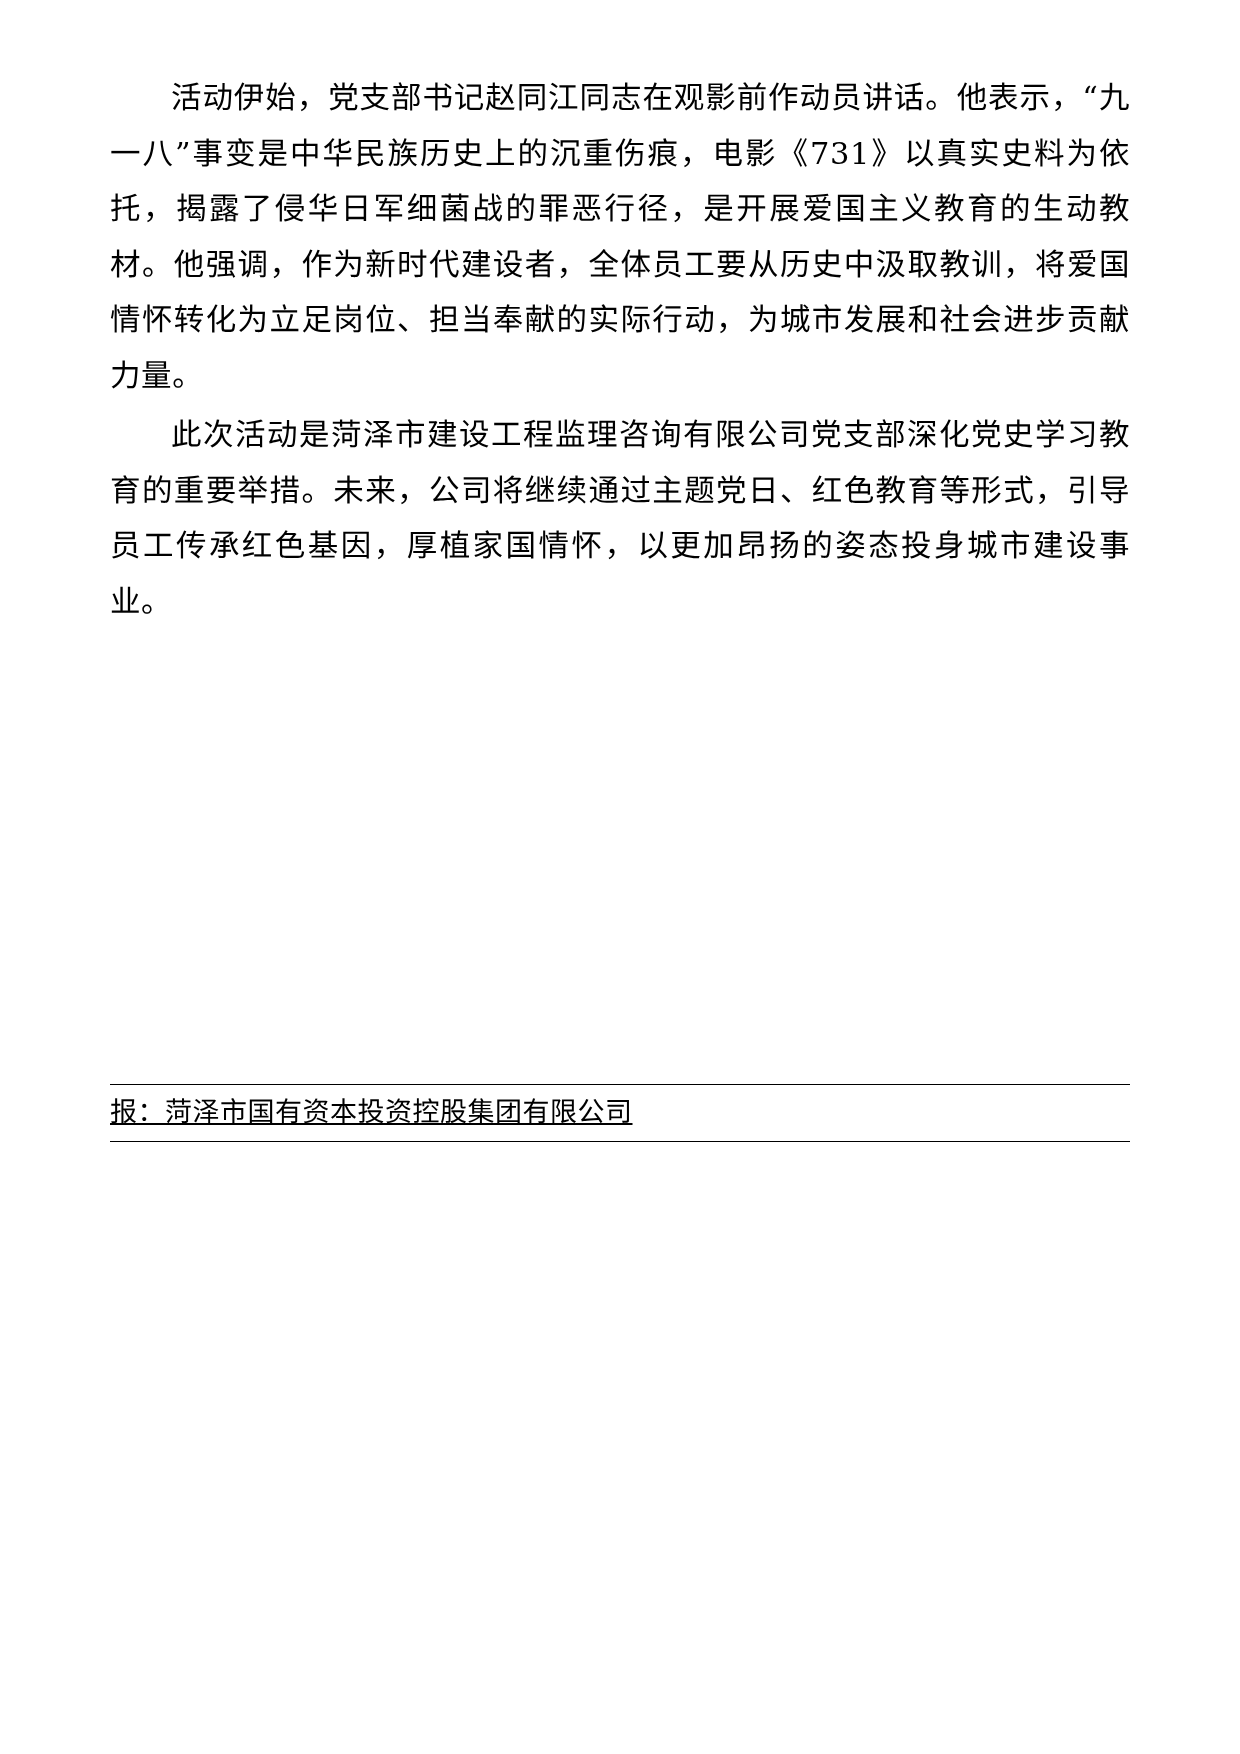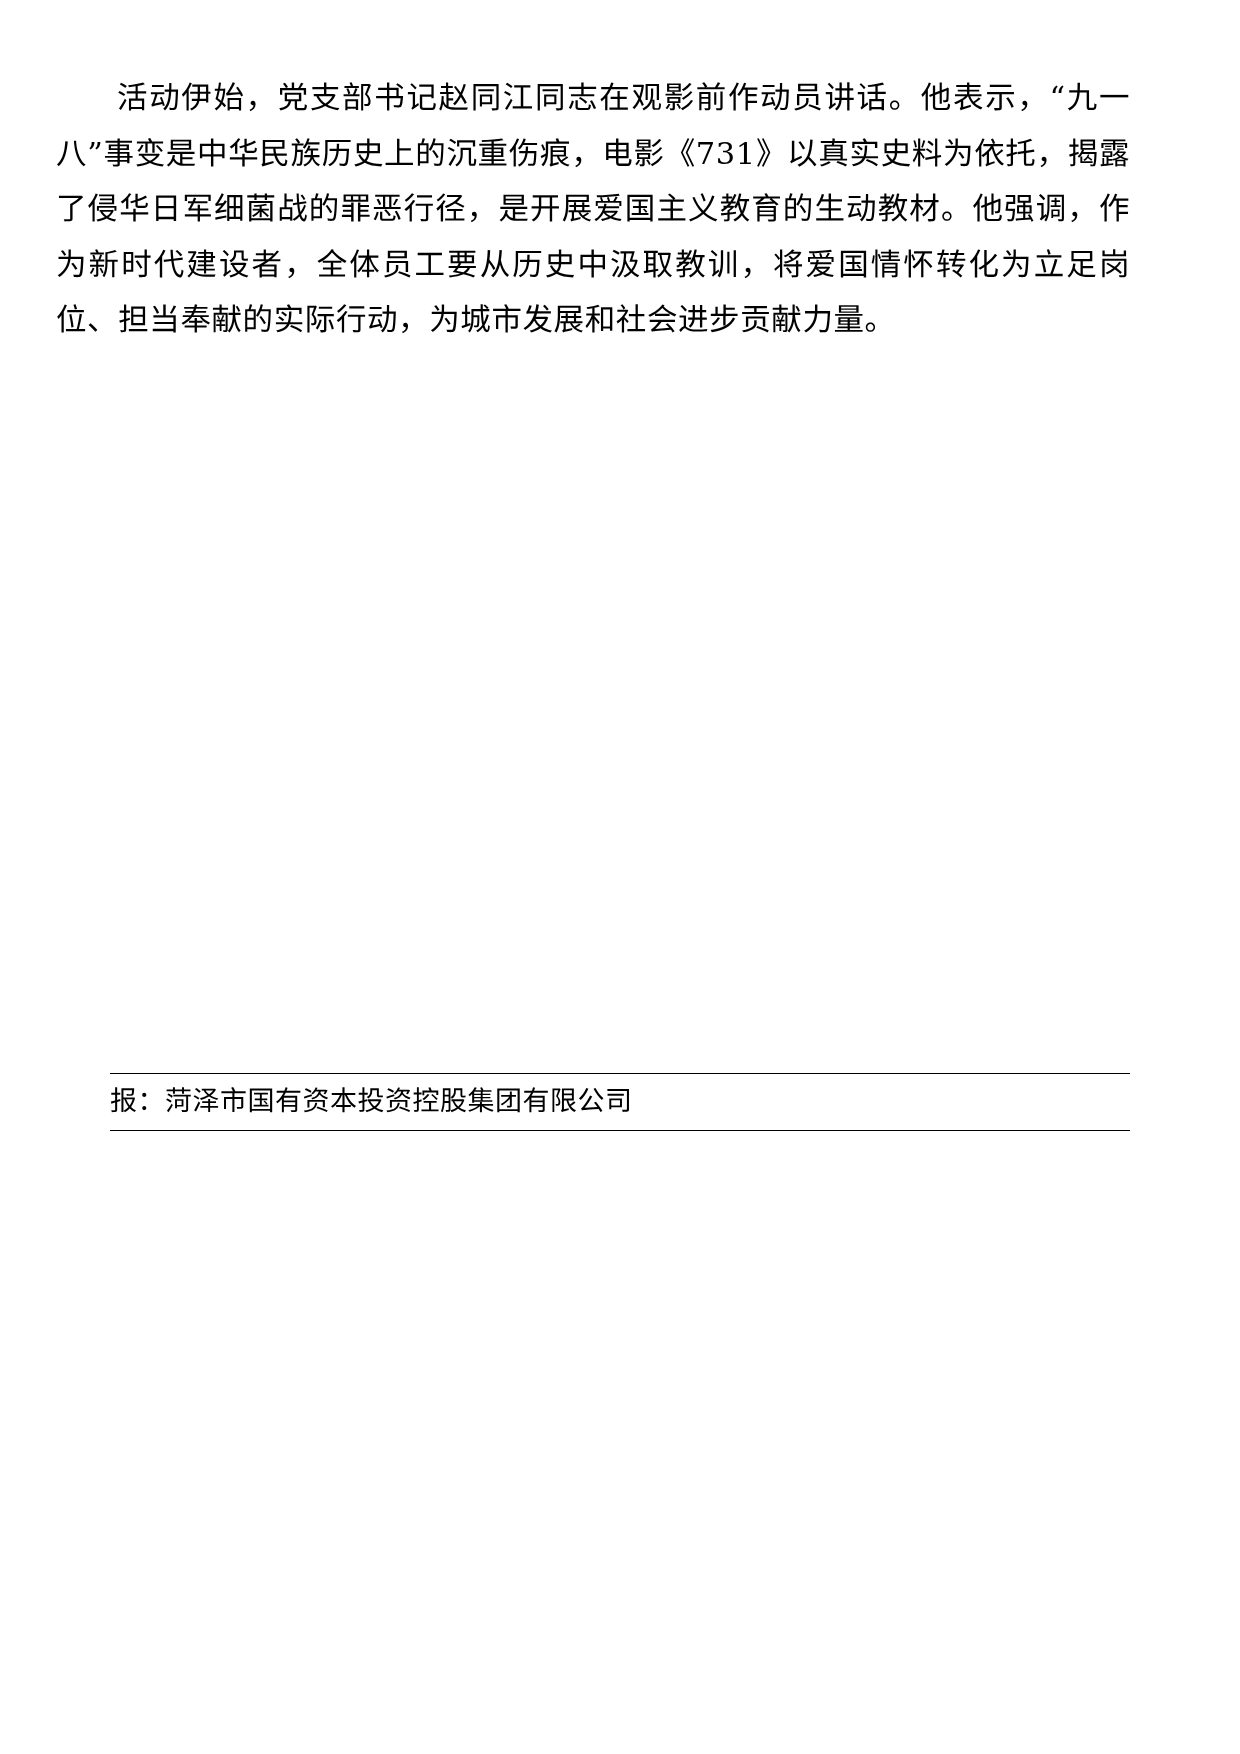--- a/index.html
+++ b/index.html
@@ -14,38 +14,39 @@
     font-family: "DejaVu Serif", "Liberation Serif", serif;
     color: #000000;
   }
   .page {
     position: absolute;
     left: 0;
     top: 0;
     width: 1240px;
     height: 1338px;
     box-sizing: border-box;
-    padding: 70px 110px 60px 56px;
+    padding: 70px 110px 60px 110px;
   }
   .body-text {
     font-size: 30.5px;
     line-height: 1.82;
     text-align: justify;
     text-justify: inter-ideograph;
     letter-spacing: 0.6px;
   }
   .para {
     text-indent: 2em;
     margin: 0 0 4px 0;
   }
   .footer {
     position: absolute;
     left: 110px;
     right: 110px;
-    bottom: 207px;
+    bottom: 196px;
+    text-decoration: underline;
   }
   .footer-rule {
     border: 0;
     border-top: 1.6px solid #000;
     margin: 0;
   }
   .footer-lines {
     padding: 6px 0 8px 0;
   }
   .footer-line {
@@ -55,20 +56,21 @@
     white-space: nowrap;
   }
 </style>
 </head>
 <body>
 
 <div class="page">
 
   <div class="body-text">
     <p class="para">活动伊始，党支部书记赵同江同志在观影前作动员讲话。他表示，“九一八”事变是中华民族历史上的沉重伤痕，电影《731》以真实史料为依托，揭露了侵华日军细菌战的罪恶行径，是开展爱国主义教育的生动教材。他强调，作为新时代建设者，全体员工要从历史中汲取教训，将爱国情怀转化为立足岗位、担当奉献的实际行动，为城市发展和社会进步贡献力量。</p>
+    <p class="para">此次活动是菏泽市建设工程监理咨询有限公司党支部深化党史学习教育的重要举措。未来，公司将继续通过主题党日、红色教育等形式，引导员工传承红色基因，厚植家国情怀，以更加昂扬的姿态投身城市建设事业。</p>
   </div>
 
   <div class="footer">
     <hr class="footer-rule">
     <div class="footer-lines">
       <div class="footer-line">报：菏泽市国有资本投资控股集团有限公司</div>
     </div>
     <hr class="footer-rule">
   </div>
 

